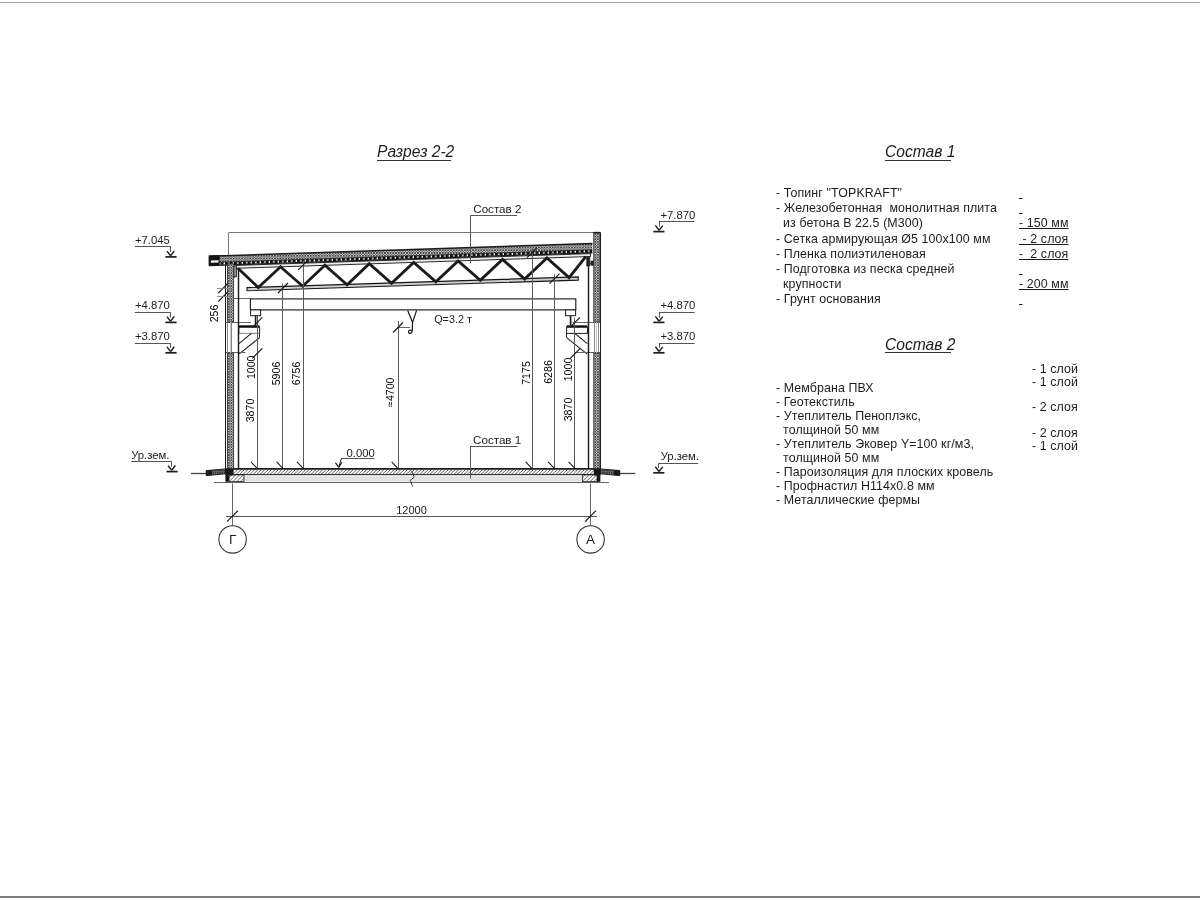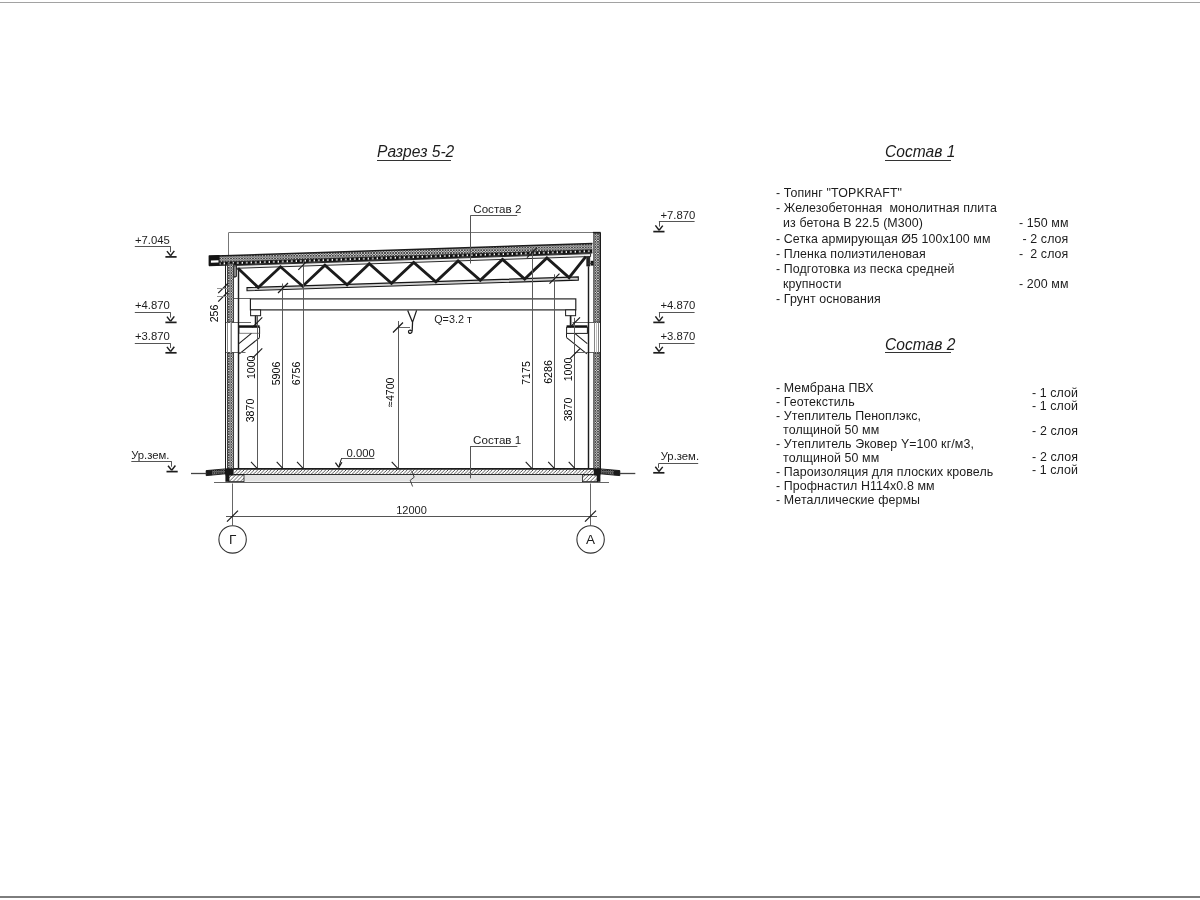--- a/index.html
+++ b/index.html
@@ -321,46 +321,46 @@
     <line x1="653.3" y1="352.8" x2="664.5" y2="352.8" stroke="#1c1c1c" stroke-width="1.70" stroke-linecap="butt"></line>
 
 <text x="660.7" y="459.8" font-size="11.3px" text-anchor="start" fill="#1c1c1c" style="">Ур.зем.</text>
     <line x1="658.8" y1="463.5" x2="698.2" y2="463.5" stroke="#555" stroke-width="1.00" stroke-linecap="butt"></line>
     <line x1="658.5" y1="463.4" x2="658.5" y2="467.9" stroke="#555" stroke-width="1.00" stroke-linecap="butt"></line>
     <line x1="655.3" y1="466.7" x2="659.0" y2="471.5" stroke="#1c1c1c" stroke-width="1.40" stroke-linecap="butt"></line>
     <line x1="662.7" y1="466.9" x2="659.0" y2="471.5" stroke="#1c1c1c" stroke-width="1.40" stroke-linecap="butt"></line>
     <line x1="653.2" y1="472.8" x2="664.4" y2="472.8" stroke="#1c1c1c" stroke-width="1.70" stroke-linecap="butt"></line>
 </svg>
 
-<div class="abs it" style="left:377px;top:143px;width:74px;text-align:center;font-size:15.6px;">Разрез 5-2</div>
+<div class="abs it" style="left:377px;top:143px;width:74px;text-align:center;font-size:15.6px;">Разрез 2-2</div>
 
 <div class="abs" style="left:376.5px;top:159.8px;width:74px;height:1.2px;background:#333;"></div>
 
 <div class="abs it" style="left:885px;top:142.5px;width:66px;text-align:center;font-size:15.6px;">Состав 1</div>
 
 <div class="abs" style="left:884.5px;top:159.5px;width:66px;height:1.2px;background:#333;"></div>
 
 <div class="abs list" style="left:776px;top:185.9px;line-height:15.2px;">- Топинг "TOPKRAFT"<br>
 - Железобетонная&nbsp; монолитная плита<br>
 &nbsp;&nbsp;из бетона В 22.5 (М300)<br>
 - Сетка армирующая Ø5 100х100 мм<br>
 - Пленка полиэтиленовая<br>
 - Подготовка из песка средней<br>
 &nbsp;&nbsp;крупности<br>
 - Грунт основания</div>
 
-<div class="abs list" style="left:1019px;top:185.9px;line-height:15.2px;">&nbsp;<br>&nbsp;<br>- 150 мм<br>&nbsp;- 2 слоя<br>-&nbsp; 2 слоя<br>&nbsp;<br>- 200 мм<br>&nbsp;</div>
+<div class="abs list" style="left:1019px;top:185.9px;line-height:15.2px;text-decoration:underline;">&nbsp;<br>&nbsp;<br>- 150 мм<br>&nbsp;- 2 слоя<br>-&nbsp; 2 слоя<br>&nbsp;<br>- 200 мм<br>&nbsp;</div>
 
 <div class="abs it" style="left:885px;top:335.5px;width:66px;text-align:center;font-size:15.6px;">Состав 2</div>
 
 <div class="abs" style="left:884.5px;top:352.3px;width:66px;height:1.2px;background:#333;"></div>
 
 <div class="abs list" style="left:776px;top:380.6px;line-height:14px;">- Мембрана ПВХ<br>
 - Геотекстиль<br>
 - Утеплитель Пеноплэкс,<br>
 &nbsp;&nbsp;толщиной 50 мм<br>
 - Утеплитель Эковер Y=100 кг/м3,<br>
 &nbsp;&nbsp;толщиной 50 мм<br>
 - Пароизоляция для плоских кровель<br>
 - Профнастил Н114х0.8 мм<br>
 - Металлические фермы</div>
 
-<div class="abs list" style="left:1032px;top:387px;line-height:12.75px;text-align:center;">- 1 слой<br>- 1 слой<br>&nbsp;<br>- 2 слоя<br>&nbsp;<br>- 2 слоя<br>- 1 слой<br>&nbsp;<br>&nbsp;</div>
+<div class="abs list" style="left:1032px;top:363px;line-height:12.75px;">- 1 слой<br>- 1 слой<br>&nbsp;<br>- 2 слоя<br>&nbsp;<br>- 2 слоя<br>- 1 слой<br>&nbsp;<br>&nbsp;</div>
 
 </body></html>

